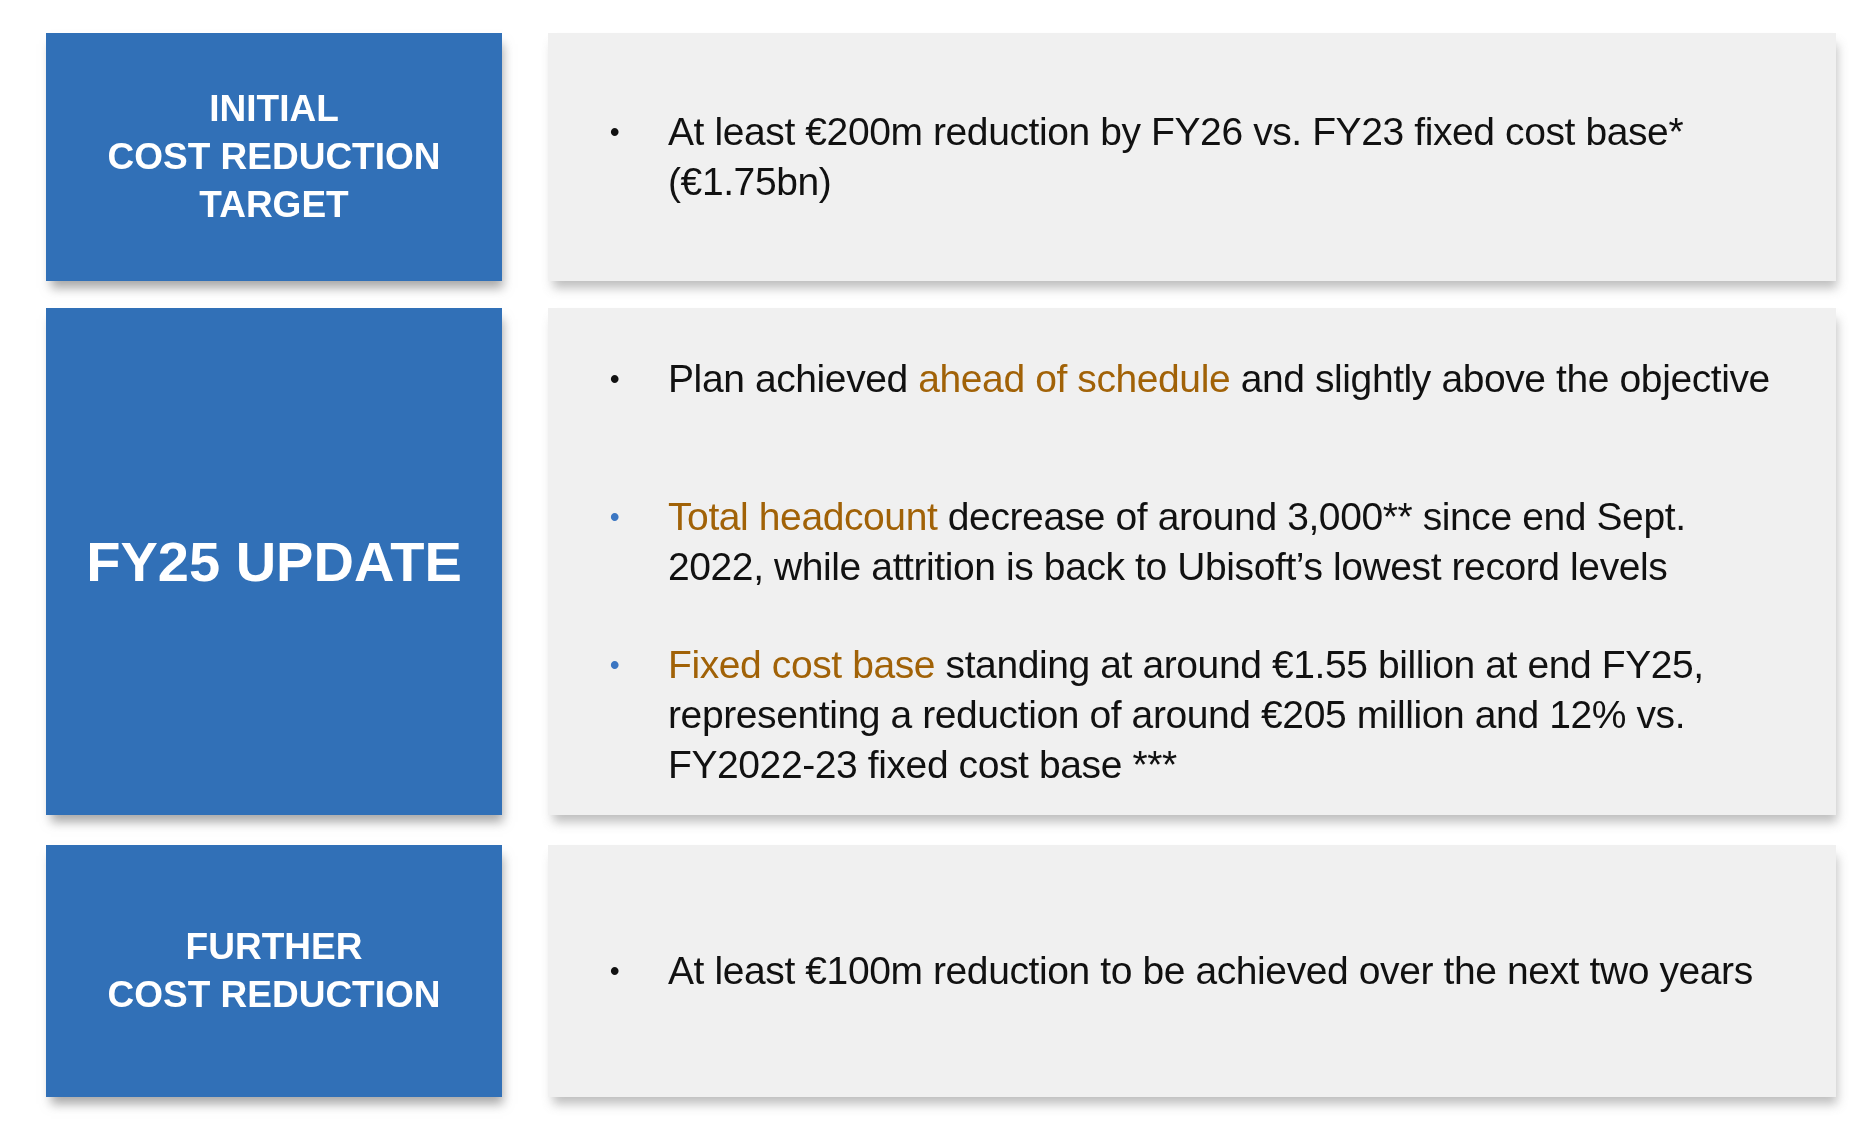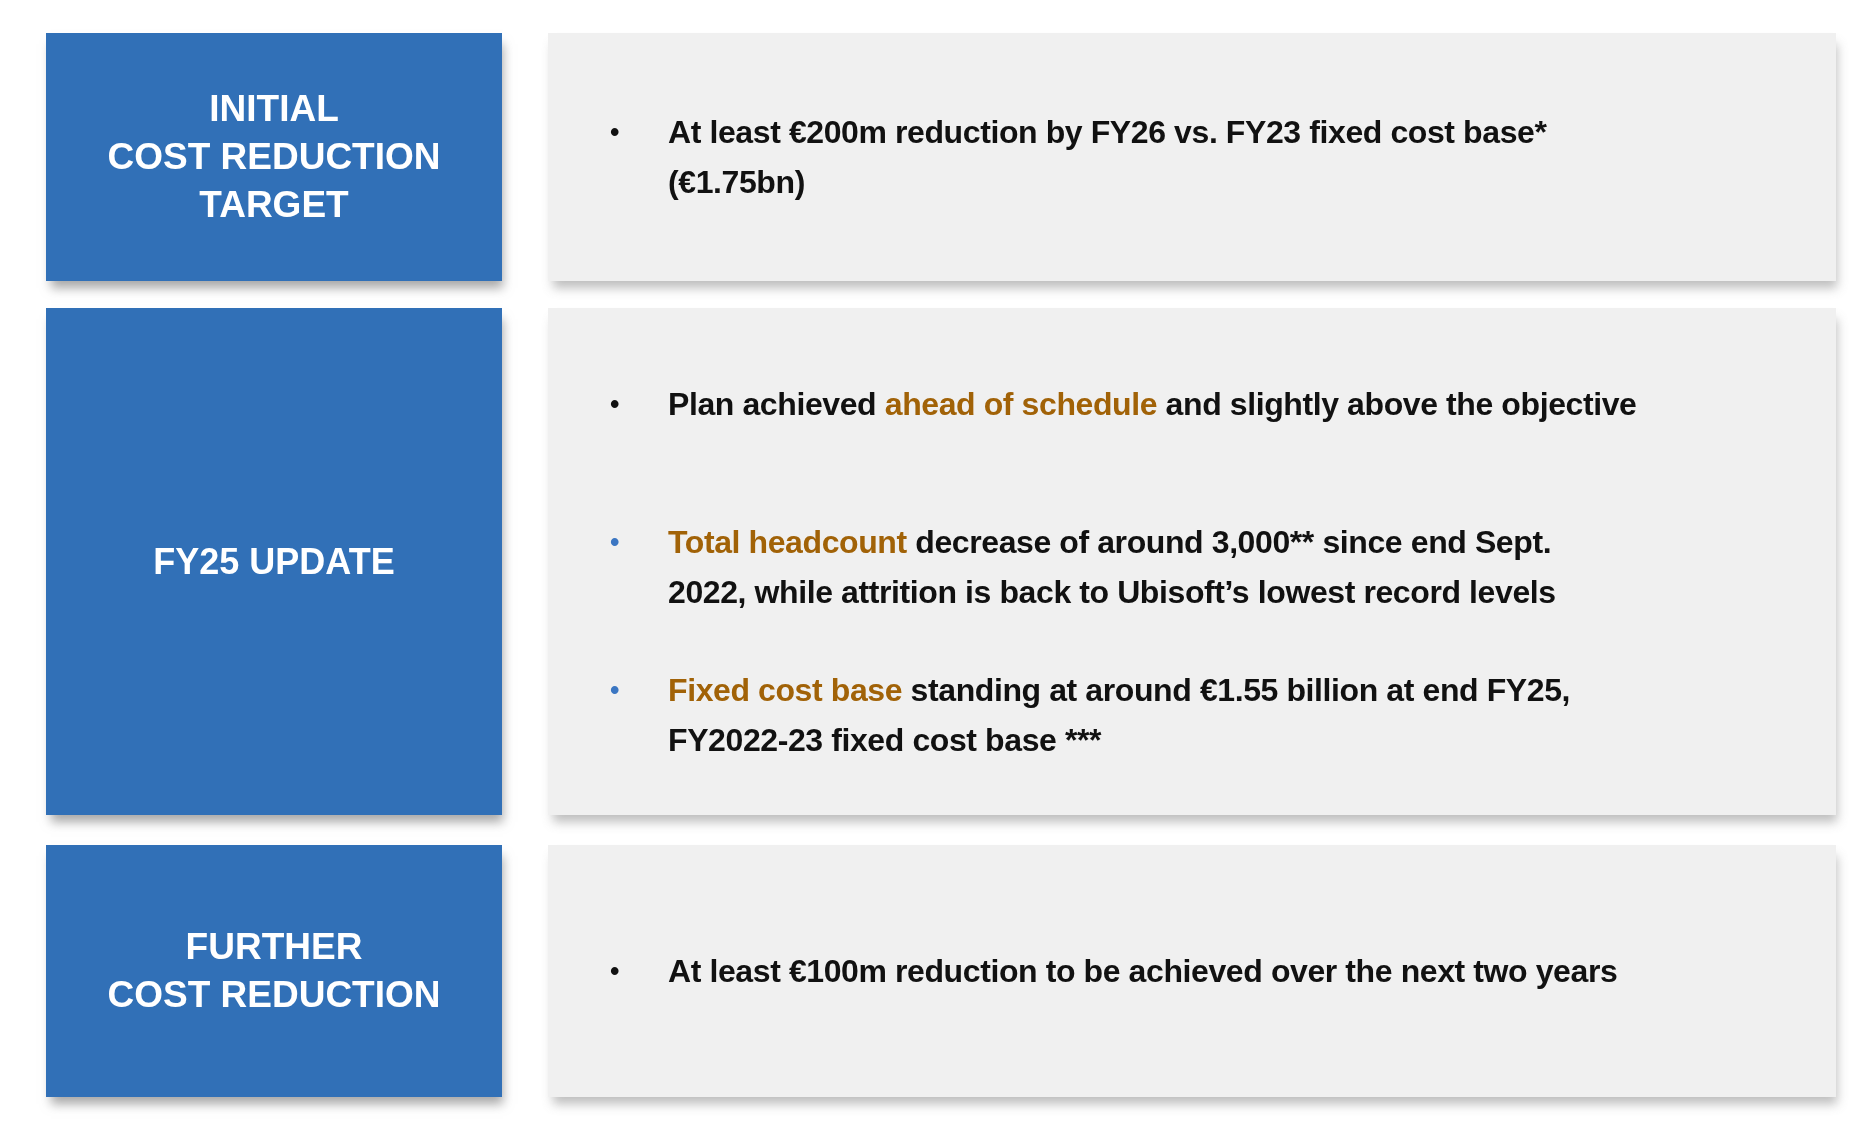--- a/index.html
+++ b/index.html
@@ -39,21 +39,21 @@
     text-align: center;
     color: #ffffff;
     font-weight: bold;
   }
   .label-line {
     font-size: 37px;
     line-height: 48px;
     letter-spacing: 0px;
   }
   .fy25-update .label-line {
-    font-size: 36px;
+    font-size: 56px;
     line-height: 58px;
   }
 
   .content-panel {
     position: absolute;
     left: 548px;
     top: 0;
     width: 1288px;
     height: 100%;
     background: #F0F0F0;
@@ -78,23 +78,23 @@
     flex: none;
     width: 58px;
     font-size: 27px;
     line-height: 50px;
     color: #111111;
     font-weight: bold;
   }
   .bullet-marker.accent { color: #3B76C2; }
 
   .bullet-text {
-    font-size: 32px;
+    font-size: 39px;
     line-height: 50px;
-    font-weight: bold;
+    font-weight: normal;
     color: #111111;
     letter-spacing: -0.4px;
   }
   .bullet-text .accent { color: #a16207; }
 </style>
 </head>
 <body>
 
 <div class="slide" id="slide">
     <section class="row initial-cost-reduction-target">
@@ -128,20 +128,21 @@
           <span class="bullet-marker accent">•</span>
           <div class="bullet-text">
             <div class="bullet-line"><span class="accent">Total headcount</span><span> decrease of around 3,000** since end Sept.</span></div>
             <div class="bullet-line"><span>2022, while attrition is back to Ubisoft’s lowest record levels</span></div>
           </div>
         </div>
         <div class="bullet">
           <span class="bullet-marker accent">•</span>
           <div class="bullet-text">
             <div class="bullet-line"><span class="accent">Fixed cost base</span><span> standing at around €1.55 billion at end FY25,</span></div>
+            <div class="bullet-line"><span>representing a reduction of around €205 million and 12% vs.</span></div>
             <div class="bullet-line"><span>FY2022-23 fixed cost base ***</span></div>
           </div>
         </div>
       </div>
     </section>
     <section class="row further-cost-reduction">
       <div class="label-box">
         <div class="label-line">FURTHER</div>
         <div class="label-line">COST REDUCTION</div>
       </div>

